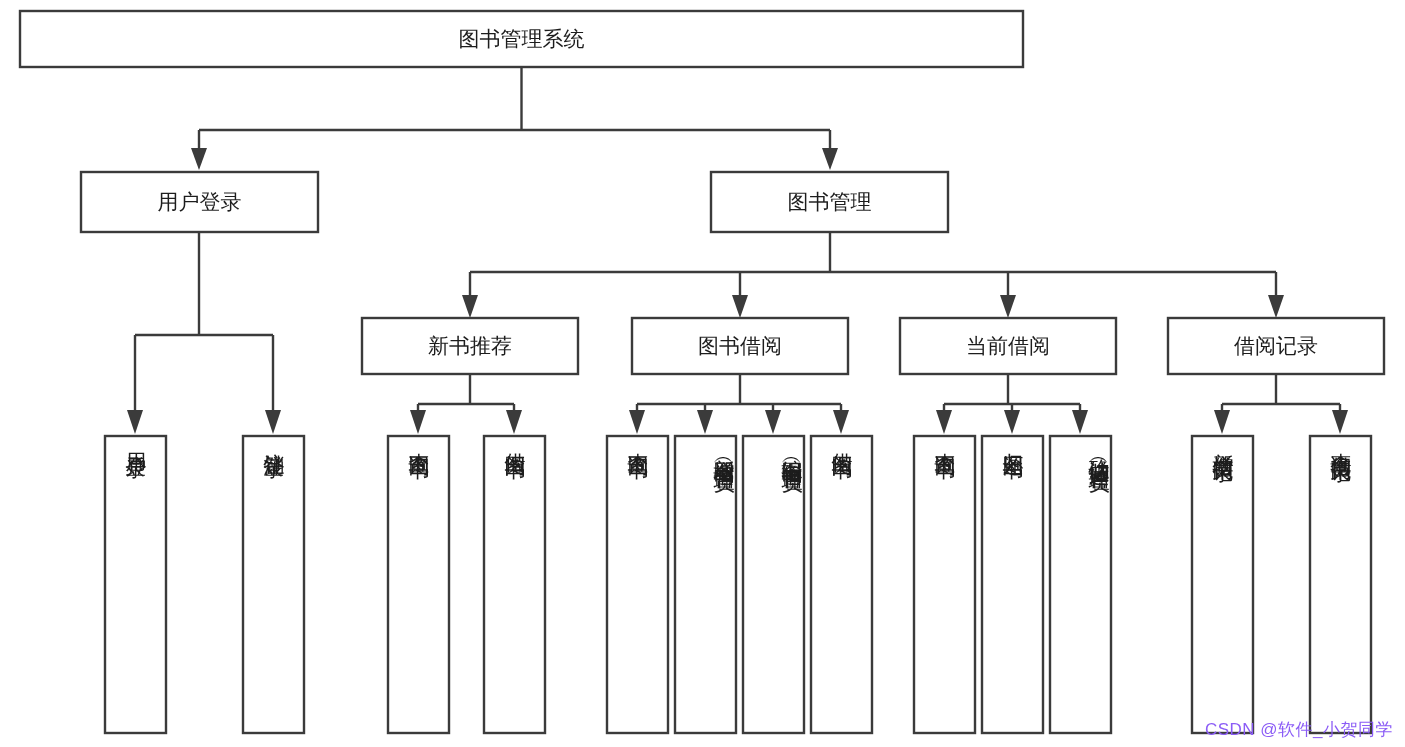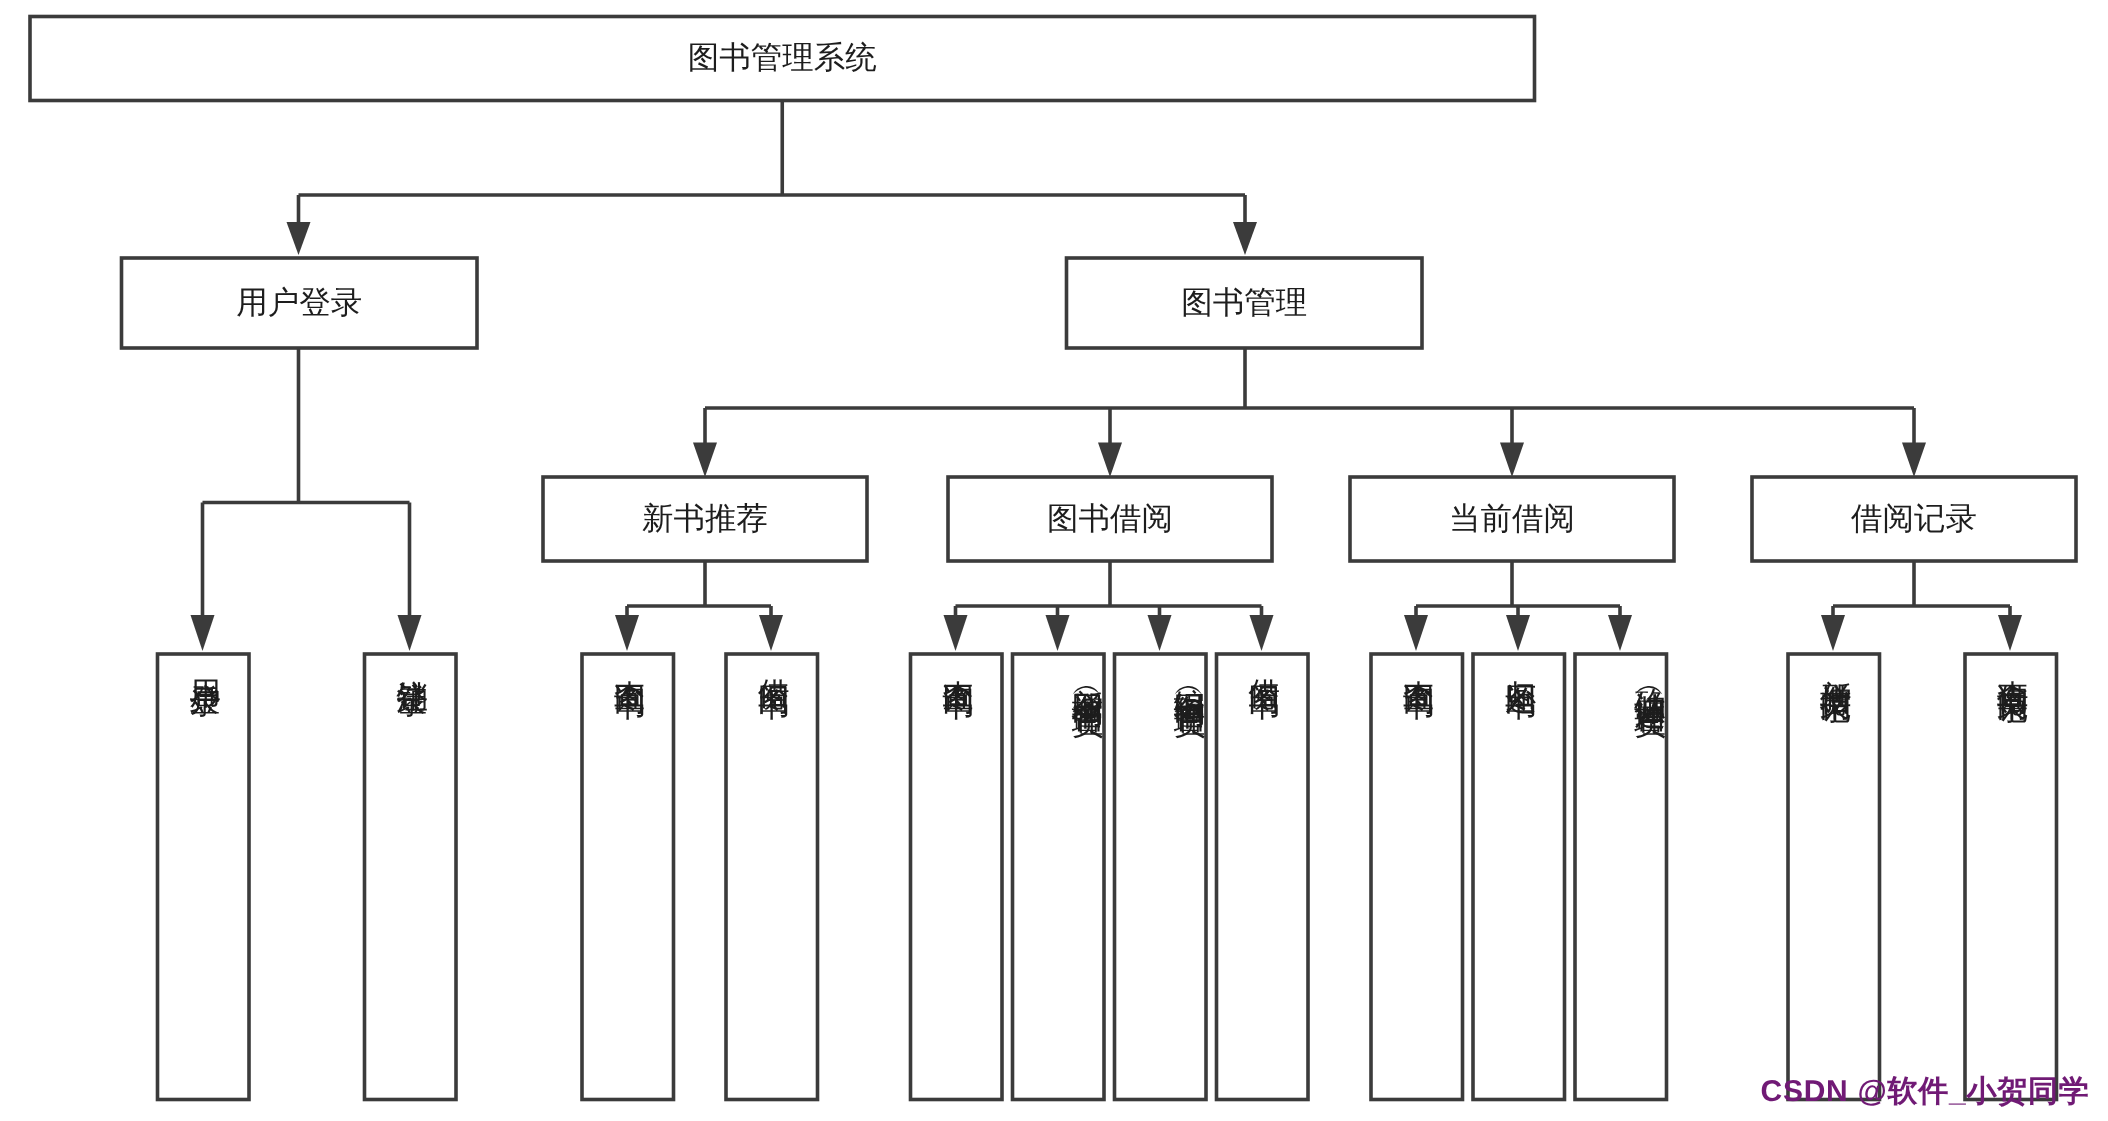--- a/index.html
+++ b/index.html
@@ -65,25 +65,24 @@
     display: flex;
     align-items: center;
     justify-content: flex-start;
     pointer-events: none;
   }
   .watermark {
     position: absolute;
     right: 12px;
     bottom: 6px;
     font-family: "Liberation Sans", "DejaVu Sans", sans-serif;
-    font-size: 20px;
-    color: #701a75;
+    font-size: 17px;
+    color: #8b5cf6;
     letter-spacing: 0.5px;
     white-space: nowrap;
-    font-weight: bold;
   }
 </style>
 </head>
 <body>
 
 <div id="diagram-root">
 
   <svg id="tree-svg" viewBox="0 0 1405 747">
     <defs></defs>
 

